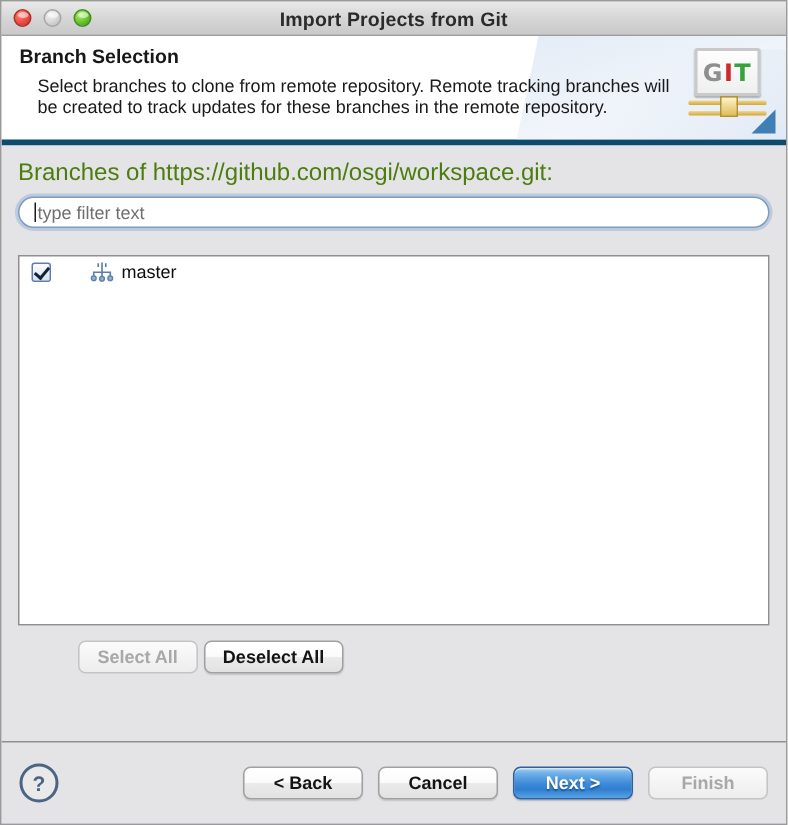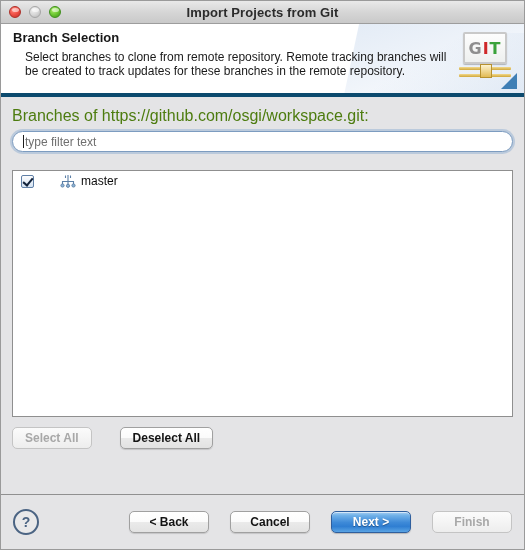--- a/index.html
+++ b/index.html
@@ -270,21 +270,22 @@
     align-items: center;
   }
   .row-label {
     font-size: 12px;
     color: #0d0d0d;
   }
 
   .sel-buttons {
     margin-top: 10px;
     display: flex;
-    gap: 28px;
+    gap: 4px;
+    margin-left: 40px;
   }
 
   
   .btn {
     font-family: "Liberation Sans", sans-serif;
     font-size: 12px;
     font-weight: bold;
     color: #141414;
     height: 22px;
     box-sizing: border-box;
@@ -335,21 +336,21 @@
     font-weight: bold;
     display: flex;
     align-items: center;
     justify-content: center;
     background: #e9e9ea;
     flex: 0 0 22px;
   }
   .footer-buttons {
     margin-left: auto;
     display: flex;
-    gap: 21px;
+    gap: 10px;
   }
   .footer-buttons .btn { min-width: 80px; }
 </style>
 </head>
 <body>
 
 <div class="window">
 
   <div class="titlebar">
     <div class="traffic">

